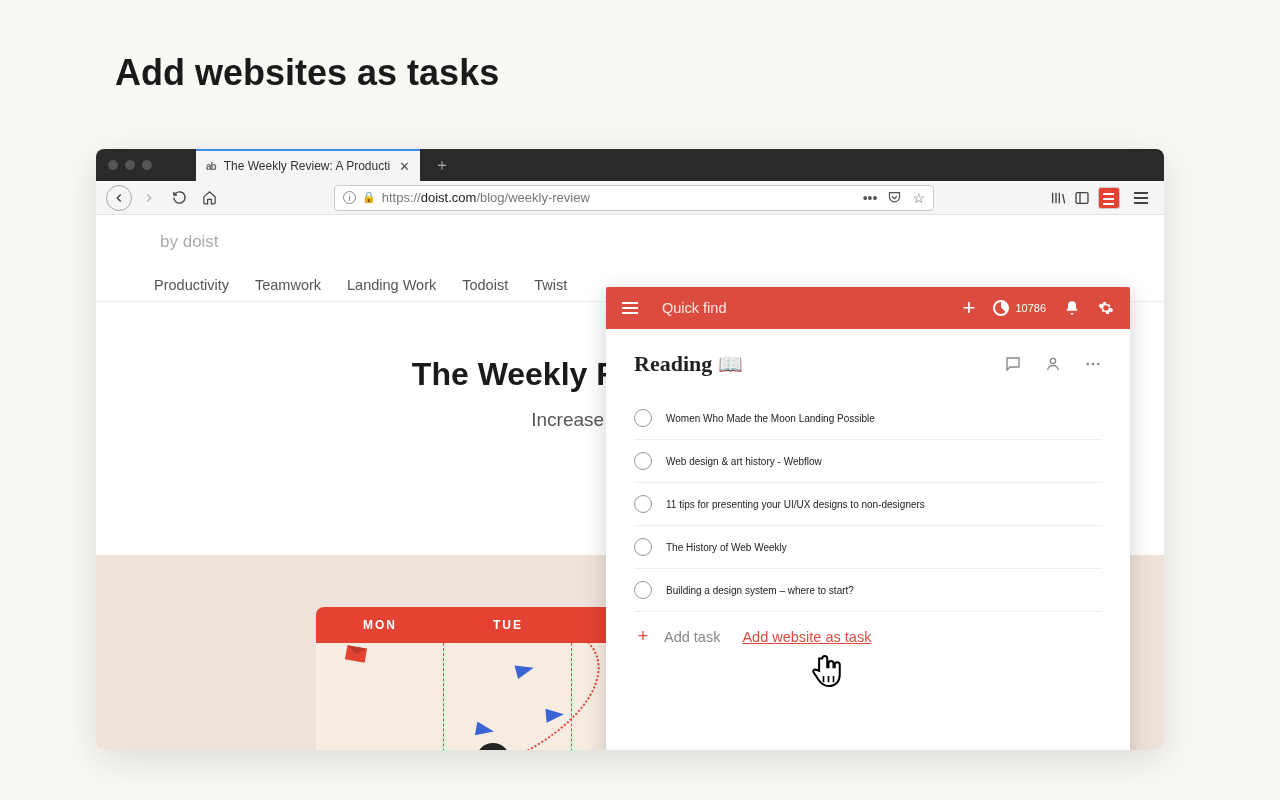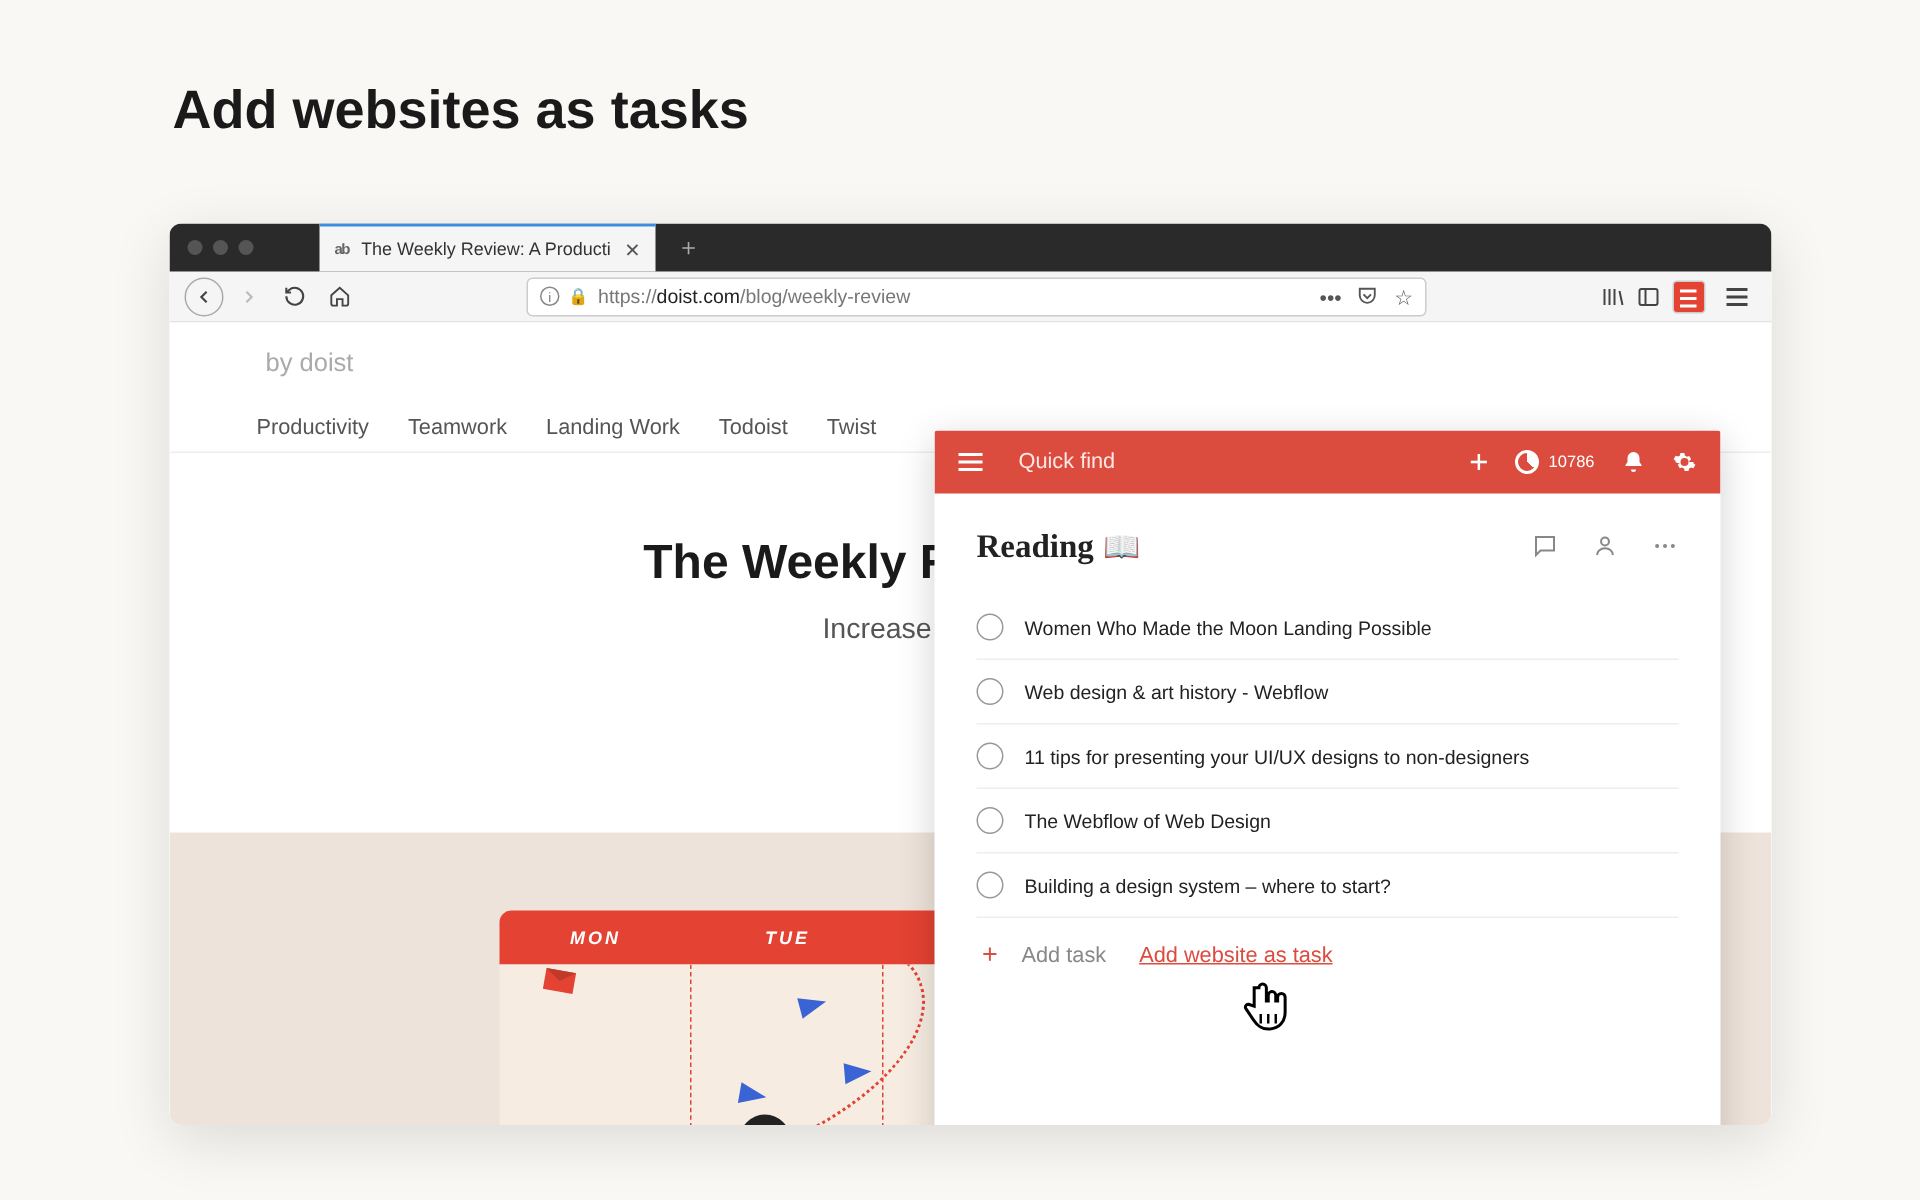--- a/index.html
+++ b/index.html
@@ -14,21 +14,21 @@
   .page-heading {
     position: absolute;
     left: 115px;
     top: 52px;
     font-size: 36px;
     font-weight: 700;
     color: #1a1a1a;
   }
   .browser {
     position: absolute;
-    left: 113px;
+    left: 96px;
     top: 149px;
     width: 1068px;
     height: 601px;
     border-radius: 8px;
     overflow: hidden;
     box-shadow: 0 10px 40px rgba(0,0,0,0.12);
     background: #fff;
   }
   
   .tabbar {
@@ -170,21 +170,21 @@
   .cal-header {
     height: 36px;
     background: #e44232;
     border-radius: 8px 8px 0 0;
     display: flex;
     color: #fff;
     font-size: 12px;
     font-weight: 600;
     letter-spacing: 2px;
   }
-  .cal-header div { flex:1; display:flex; align-items:center; justify-content:center;font-style:italic; }
+  .cal-header div { flex:1; display:flex; align-items:center; justify-content:center; }
   .cal-body {
     background: #f6ece2;
     height: 184px;
     display: flex;
     position: relative;
     overflow: hidden;
   }
   .cal-col { flex:1; border-right: 1px dashed #e44232; position: relative; }
   .cal-col:last-child { border-right:none; }
   .blue-grid {
@@ -251,21 +251,21 @@
   .td-task-list { margin-top: 20px; }
   .td-task {
     display:flex; align-items:center; gap: 14px;
     padding: 12px 0;
     border-bottom: 1px solid #eee;
   }
   .td-check {
     width: 18px; height: 18px; border: 1.5px solid #999; border-radius: 50%;
     flex-shrink: 0;
   }
-  .td-task-title { font-size: 13px; color: #222; }
+  .td-task-title { font-size: 10px; color: #222; }
   .td-add-row {
     display: flex; align-items: center; gap: 12px;
     padding: 14px 0; color: #888; font-size: 14.5px;
   }
   .td-add-plus { color: #db4c3f; font-size: 18px; width: 18px; text-align:center; }
   .td-add-website {
     margin-left: 10px;
     color: #db4c3f;
     text-decoration: underline;
     cursor: pointer;
@@ -455,21 +455,21 @@
           <div class="td-task">
             <div class="td-check"></div>
             <span class="td-task-title">Web design &amp; art history - Webflow</span>
           </div>
           <div class="td-task">
             <div class="td-check"></div>
             <span class="td-task-title">11 tips for presenting your UI/UX designs to non-designers</span>
           </div>
           <div class="td-task">
             <div class="td-check"></div>
-            <span class="td-task-title">The Webflow of Web Design</span>
+            <span class="td-task-title">The History of Web Weekly</span>
           </div>
           <div class="td-task">
             <div class="td-check"></div>
             <span class="td-task-title">Building a design system – where to start?</span>
           </div>
         </div>
         <div class="td-add-row">
           <span class="td-add-plus">+</span>
           <span>Add task</span>
           <span class="td-add-website">Add website as task</span>

